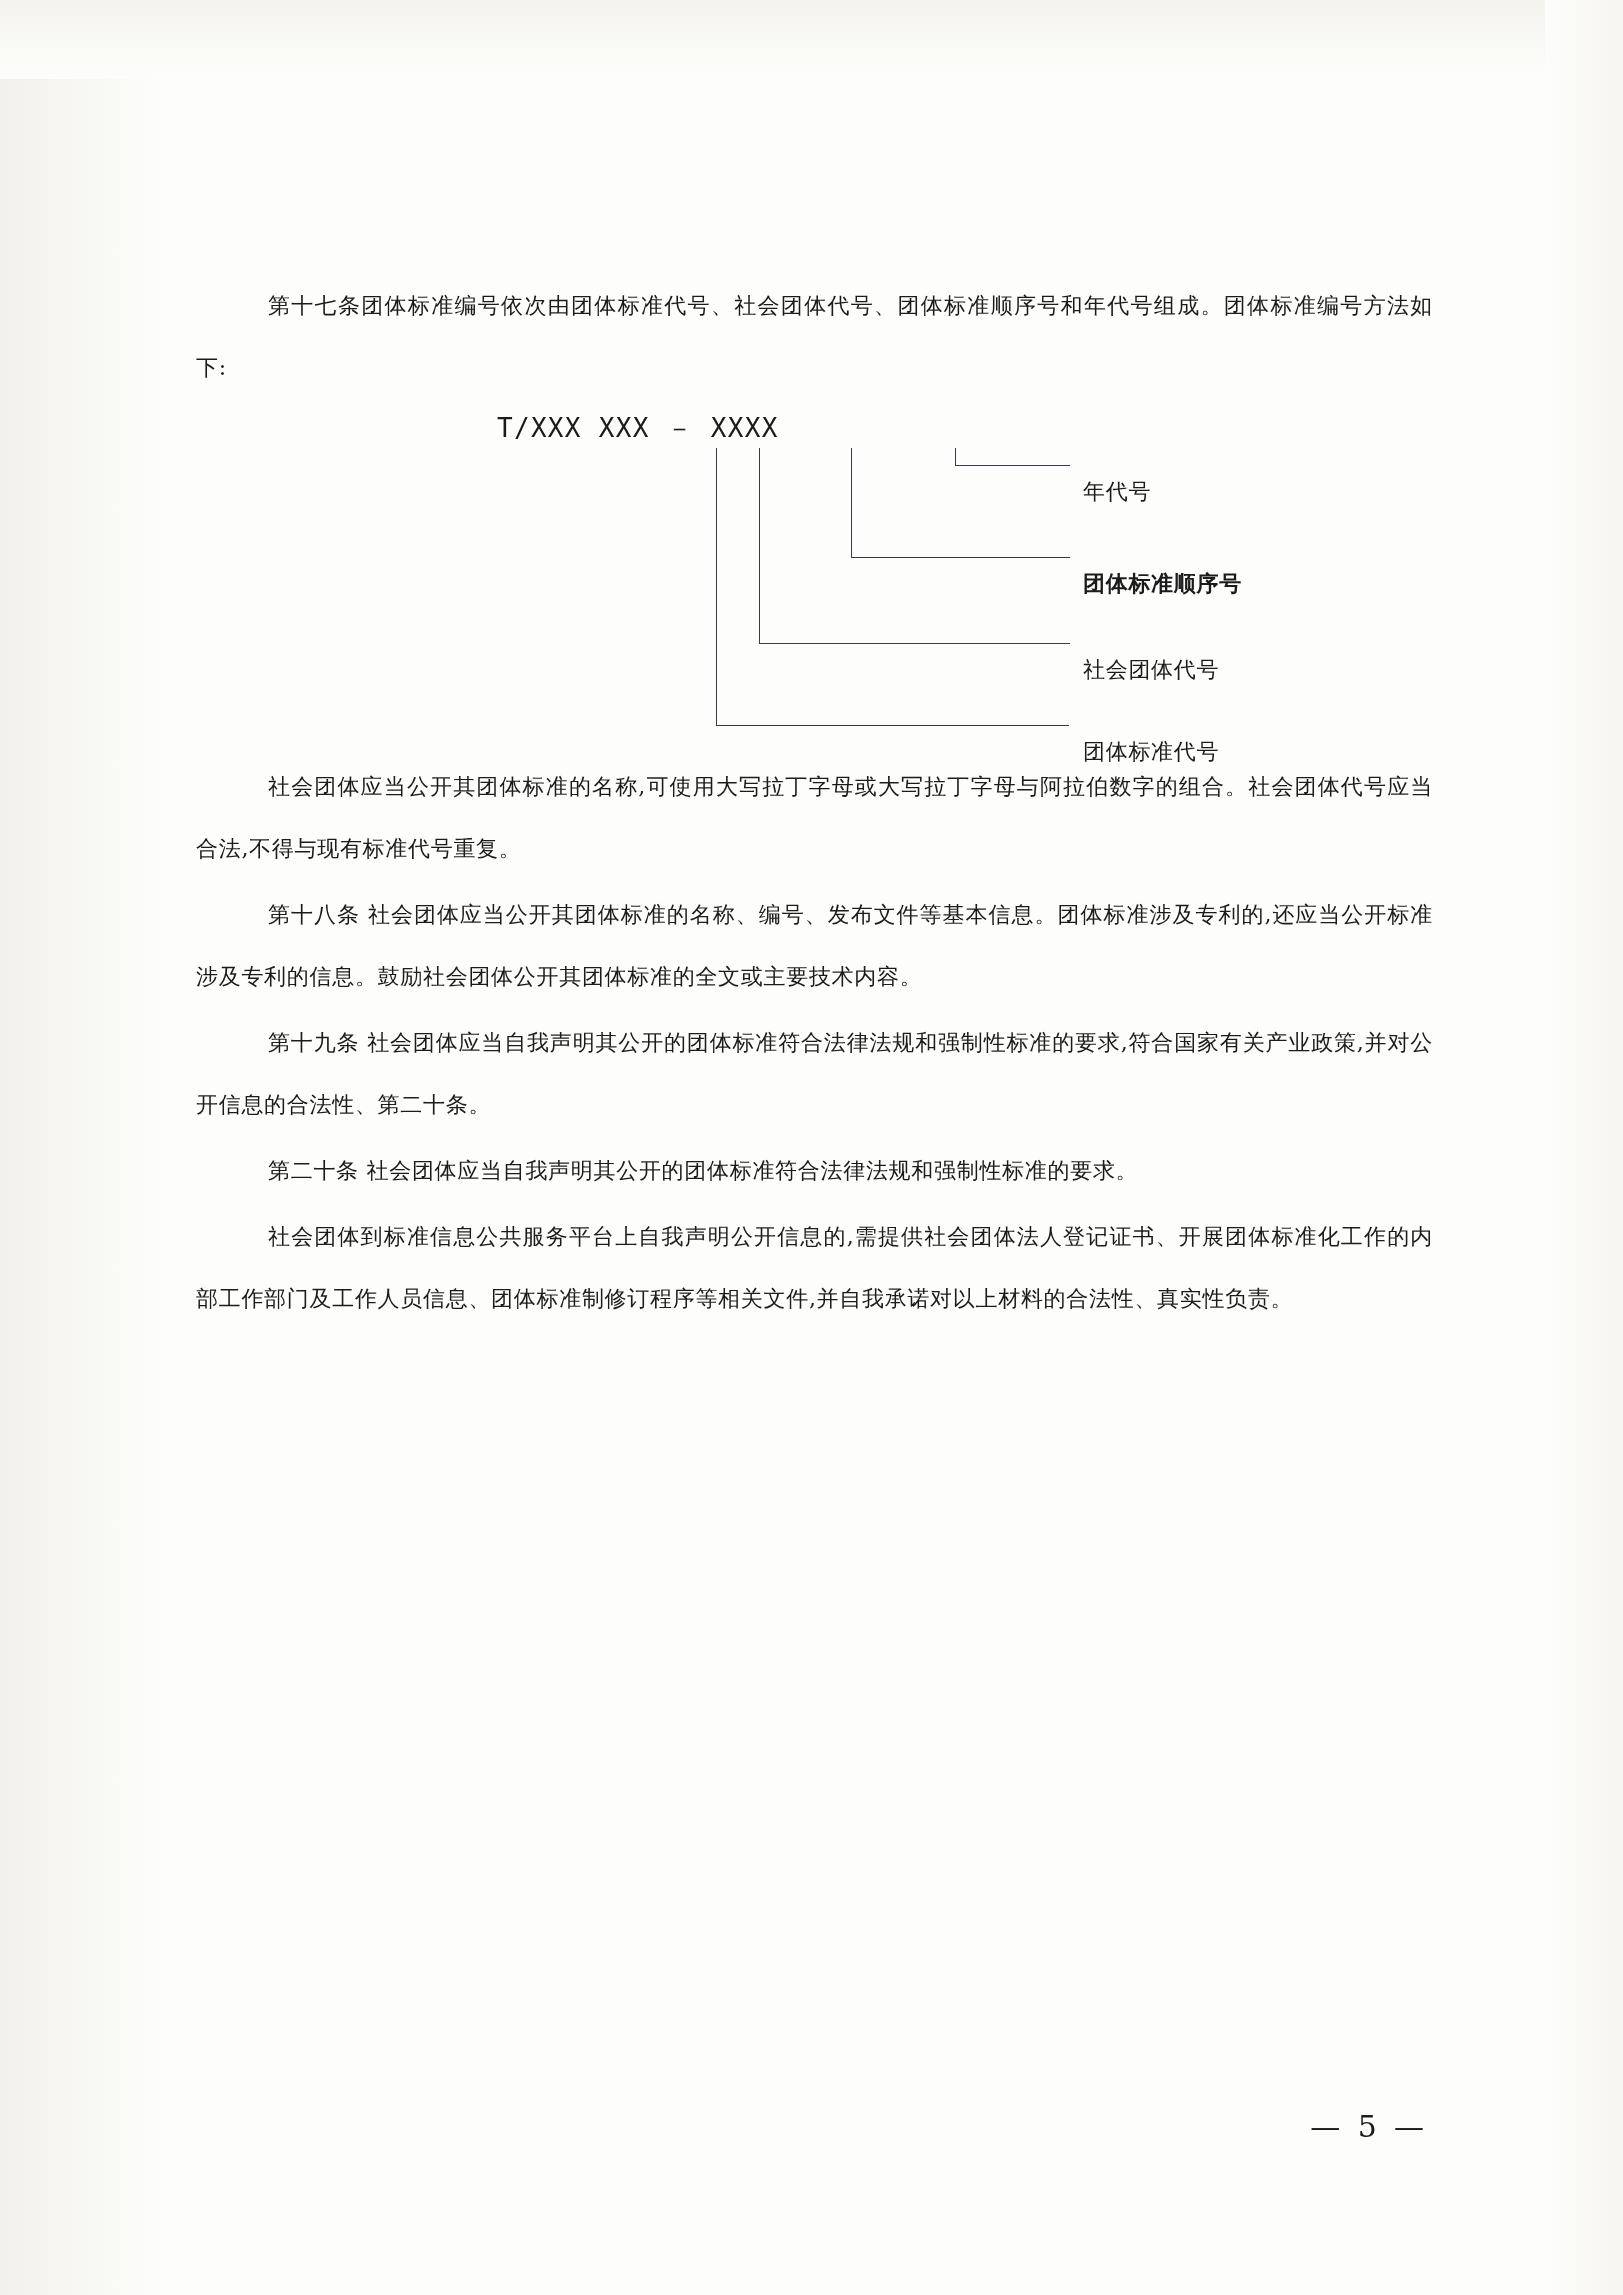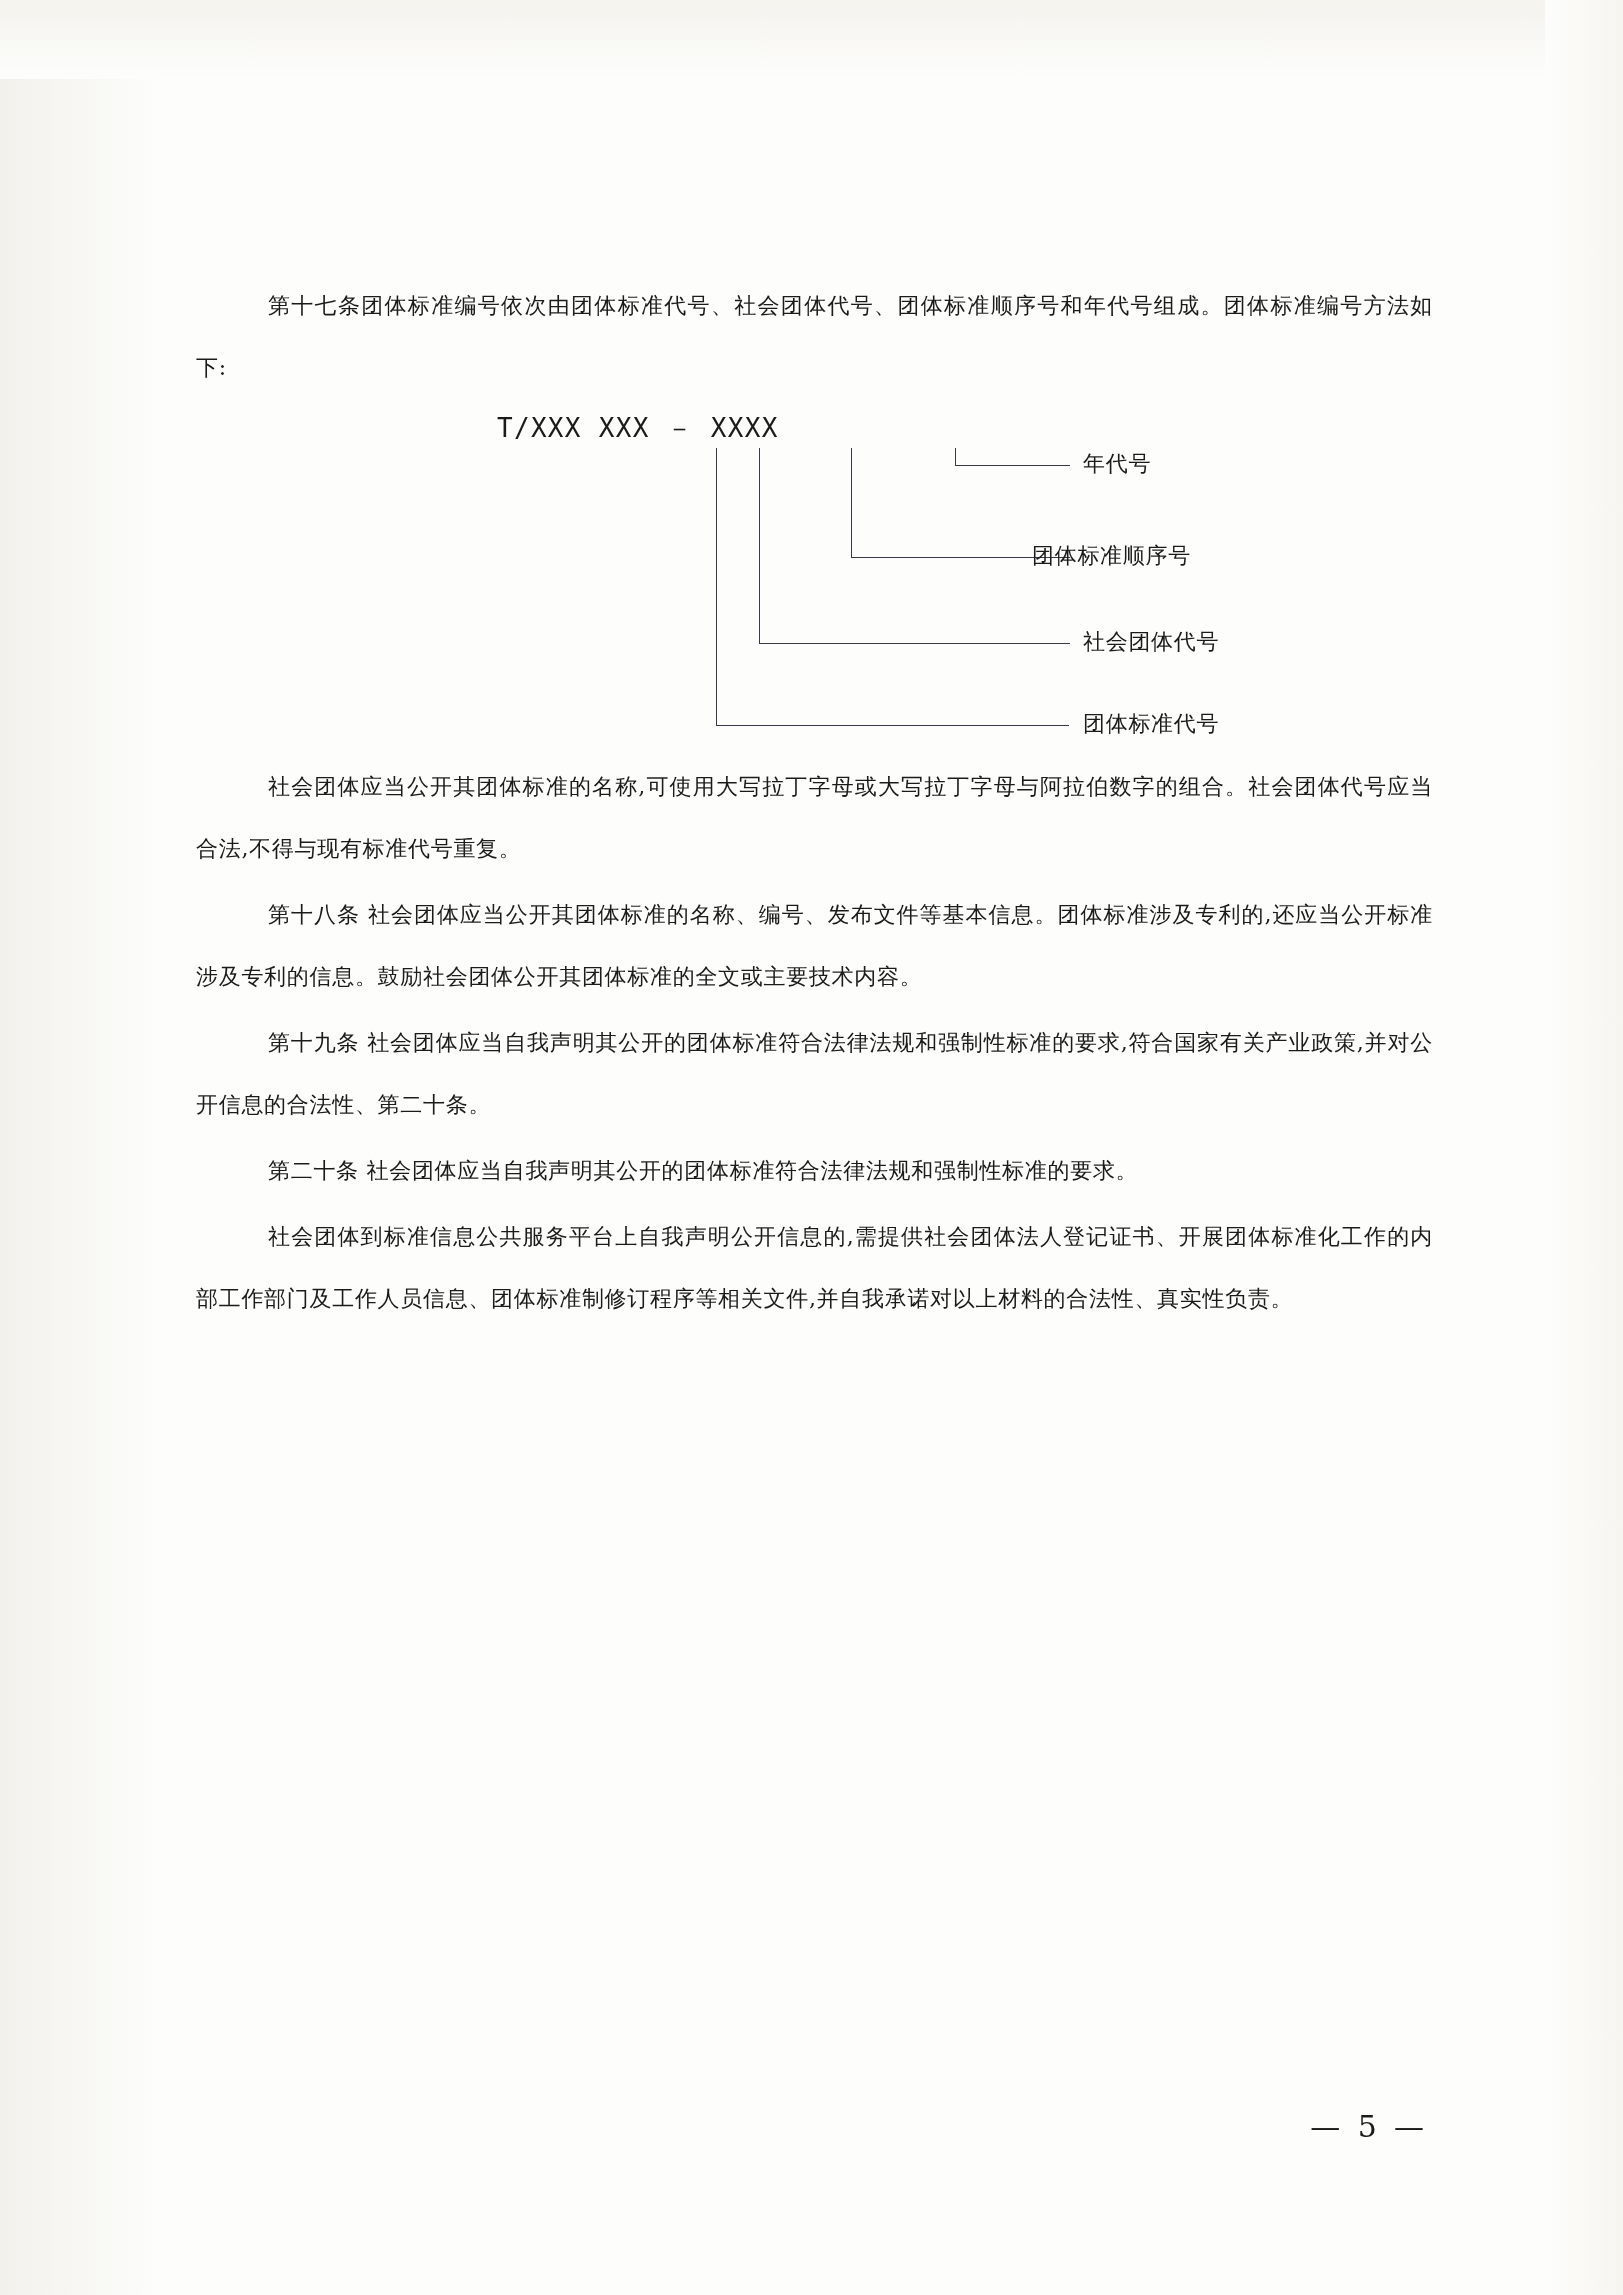--- a/index.html
+++ b/index.html
@@ -74,23 +74,24 @@
     white-space: pre;
     text-align: right;
   }
   .fig-label {
     position: absolute;
     font-size: 22px;
     color: #1b1b1b;
     font-family: "DejaVu Serif", serif;
     letter-spacing: 0.7px;
     white-space: nowrap;
+    margin-top: 28px;
   }
   .lbl-1 { left: 887px; top: 38px; }
-  .lbl-2 { left: 836px; top: 130px; }
+  .lbl-2 { left: 887px; top: 130px; font-weight: bold; }
   .lbl-3 { left: 887px; top: 216px; }
   .lbl-4 { left: 887px; top: 298px; }
 
   .leader {
     position: absolute;
     border-left: 1.3px solid #3a3a46;
     border-bottom: 1.3px solid #3a3a46;
     box-sizing: border-box;
   }
   

